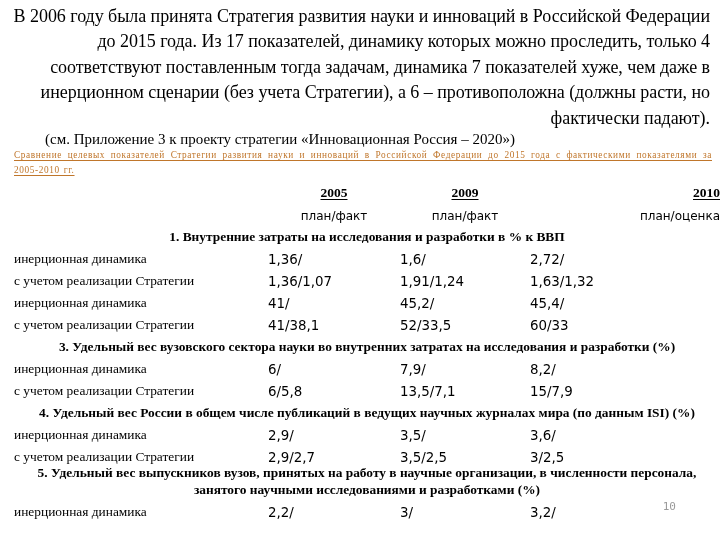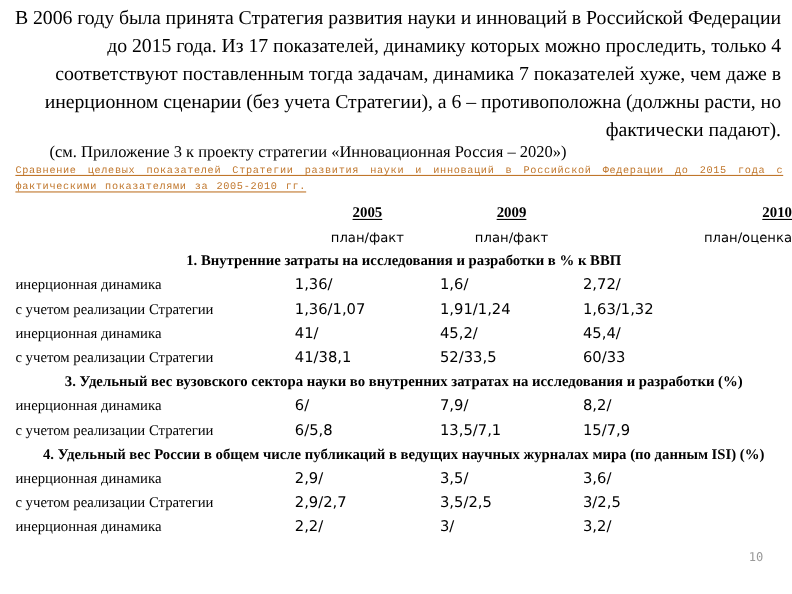--- a/index.html
+++ b/index.html
@@ -36,21 +36,21 @@
     line-height: 19px;
     white-space: nowrap;
   }
 
   
   #table-title {
     position: absolute;
     left: 14px;
     top: 148px;
     width: 698px;
-    font-family: Liberation Mono, monospace;
+    font-family: Liberation Serif, serif;
     font-size: 9.3px;
     line-height: 14.6px;
     color: #c0762b;
     text-decoration: underline;
     text-decoration-thickness: 1px;
     text-underline-offset: 2px;
     text-align: justify;
     text-align-last: left;
     letter-spacing: 0.6px;
     word-spacing: 1.2px;
@@ -118,21 +118,21 @@
   .num {
     font-size: 13.4px;
     font-family: "DejaVu Sans", "Liberation Sans", sans-serif;
   }
   .num.c2010 { padding-right: 40px !important; }
   .planfact-cell.c2010, .year-cell.c2010 { padding-right: 40px; text-align: right; }
 
   
   #page-number {
     position: absolute;
-    right: 26px;
+    right: 44px;
     bottom: 27px;
     font-family: "DejaVu Sans Mono", "Liberation Mono", monospace;
     font-size: 11px;
     color: #9a9a9a;
   }
 </style>
 </head>
 <body>
 
 <div id="intro">В 2006 году была принята Стратегия развития науки и инноваций в Российской Федерации до 2015 года. Из 17 показателей, динамику которых можно проследить, только 4 соответствуют поставленным тогда задачам, динамика 7 показателей хуже, чем даже в инерционном сценарии (без учета Стратегии), а 6 – противоположна (должны расти, но фактически падают).</div>
@@ -211,20 +211,23 @@
         <td class="num">2,9/</td>
         <td class="num">3,5/</td>
         <td class="num c2010">3,6/</td>
       </tr>
       <tr class="data-row">
         <td class="row-label">с учетом реализации Стратегии</td>
         <td class="num">2,9/2,7</td>
         <td class="num">3,5/2,5</td>
         <td class="num c2010">3/2,5</td>
       </tr>
+      <tr class="section-row">
+        <td colspan="4" class="section-head wrap">5. Удельный вес выпускников вузов, принятых на работу в научные организации, в численности персонала, занятого научными исследованиями и разработками (%)</td>
+      </tr>
       <tr class="data-row">
         <td class="row-label">инерционная динамика</td>
         <td class="num">2,2/</td>
         <td class="num">3/</td>
         <td class="num c2010">3,2/</td>
       </tr>
     </tbody>
 </table>
 
 <div id="page-number">10</div>

